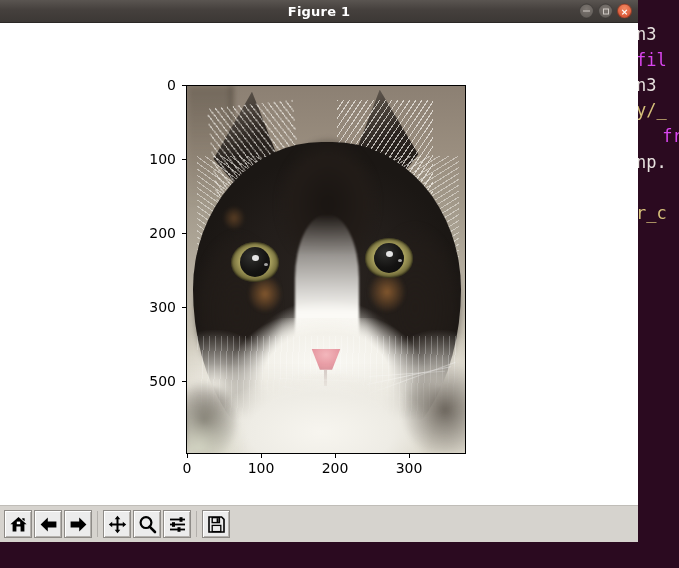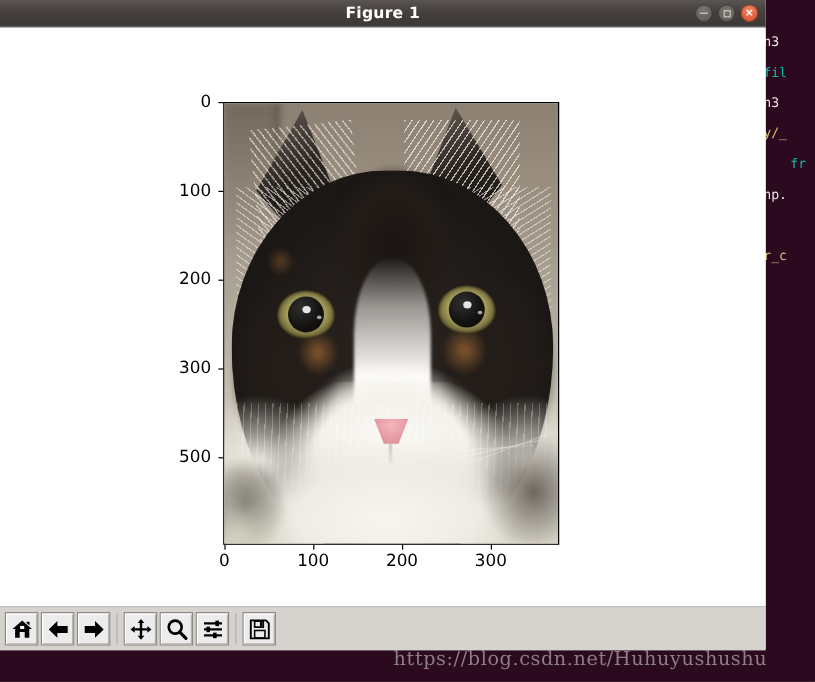--- a/index.html
+++ b/index.html
@@ -23,26 +23,26 @@
     left: 0; top: 0;
     width: 679px; height: 568px;
     background: #2b0a20;
     overflow: hidden;
   }
   .term-line {
     position: absolute;
     left: 636px;
     white-space: pre;
     font-family: "DejaVu Sans Mono", monospace;
-    font-size: 11px;
+    font-size: 17px;
     line-height: 17px;
     letter-spacing: 0px;
   }
   .tc-white { color: #e8e3e0; }
-  .tc-cyan  { color: #14b8a6; }
+  .tc-cyan  { color: #d946ef; }
   .tc-yellow{ color: #d6c07a; }
 
   
   .watermark {
     position: absolute;
     left: 328px;
     top: 539px;
     font-family: "DejaVu Serif", serif;
     font-size: 16px;
     color: #8c7d86;
@@ -395,21 +395,20 @@
   <div class="terminal">
     <div class="term-line tc-white" style="top:26px">n3 </div>
     <div class="term-line tc-cyan" style="top:52px">fil</div>
     <div class="term-line tc-white" style="top:77px">n3 </div>
     <div class="term-line tc-yellow" style="top:102px">y/_</div>
     <div class="term-line tc-cyan" style="top:128px;left:652px"> fr</div>
     <div class="term-line tc-white" style="top:154px">np.</div>
     <div class="term-line tc-yellow" style="top:205px">r_c</div>
   </div>
 
-  <div class="watermark">https://blog.csdn.net/Huhuyushushu</div>
 
   <div class="window">
 
     <div class="titlebar">
       <div class="title-text">Figure 1</div>
       <div class="win-buttons">
         <div class="wbtn min">
           <span class="glyph-dash"></span>
         </div>
         <div class="wbtn max">

